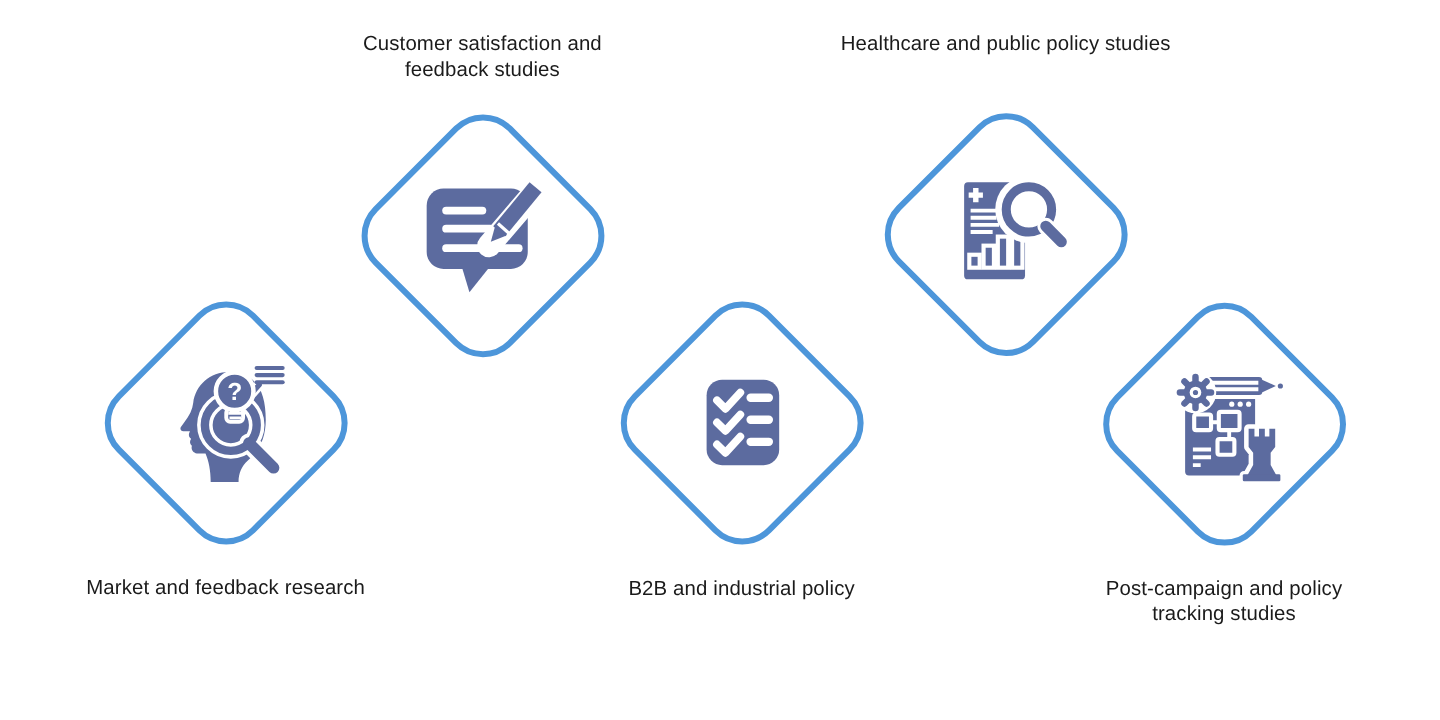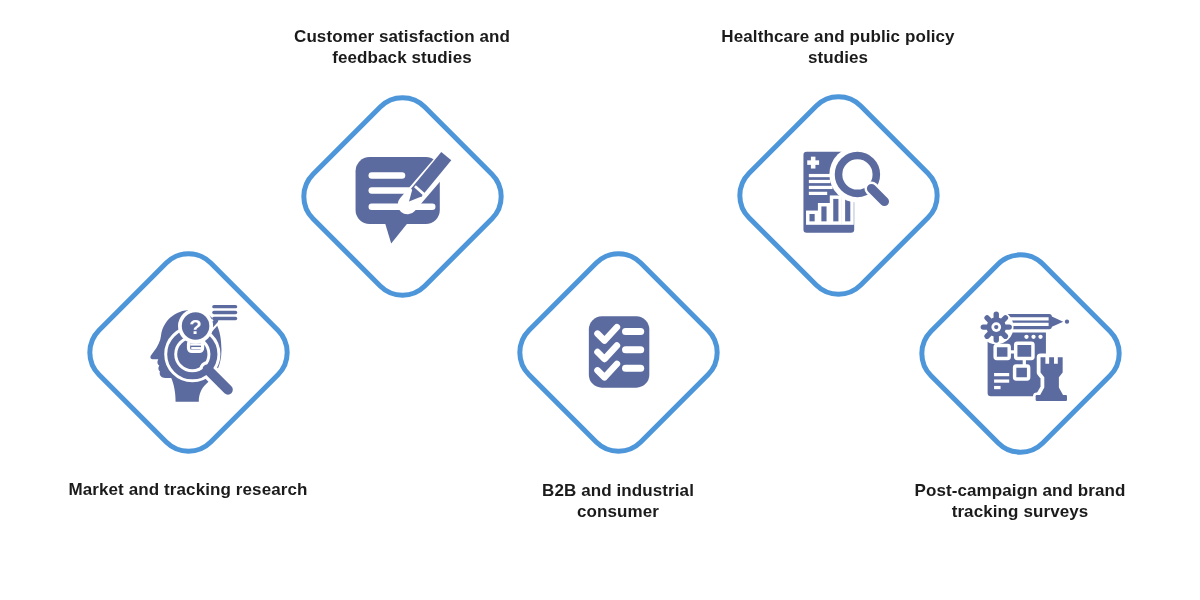--- a/index.html
+++ b/index.html
@@ -29,21 +29,21 @@
     transform: rotate(45deg);
   }
   .icon {
     position: absolute;
     left: -54px; top: -54px;
     width: 108px; height: 108px;
   }
   .label {
     position: absolute;
     text-align: center;
-    font-weight: 700;
+    font-weight: 400;
     font-size: 17px;
     line-height: 21px;
     color: var(--label-text, #1b1b1b);
     letter-spacing: 0.1px;
   }
   .n1 .label { width: 240px; left: -120px; top: 127px; }
   .n2 .label { width: 264px; left: -132px; top: -170px; }
   .n3 .label { width: 220px; left: -110px; top: 128px; }
   .n4 .label { width: 290px; left: -145px; top: -169px; }
   .n5 .label { width: 252px; left: -126px; top: 127px; }
@@ -70,21 +70,21 @@
       <line class="ic-stroke" x1="57" y1="42" x2="76" y2="21" stroke-width="4" stroke-linecap="round"></line>
       <line class="ic-stroke" x1="74" y1="8" x2="94" y2="8" stroke-width="3.2" stroke-linecap="round"></line>
       <line class="ic-stroke" x1="74" y1="13.5" x2="94" y2="13.5" stroke-width="3.2" stroke-linecap="round"></line>
       <line class="ic-stroke" x1="74" y1="19" x2="94" y2="19" stroke-width="3.2" stroke-linecap="round"></line>
       <rect class="ic-fill" x="50.5" y="39.5" width="13" height="10" rx="3" stroke="#ffffff" stroke-width="3"></rect>
       <line class="wh-stroke" x1="52" y1="43" x2="63" y2="43" stroke-width="2.2"></line>
       <line class="wh-stroke" x1="53" y1="46.5" x2="62" y2="46.5" stroke-width="2.2"></line>
       <circle class="ic-fill" cx="57" cy="26" r="14.5" stroke="#ffffff" stroke-width="3.5"></circle>
       <text x="57" y="33" text-anchor="middle" fill="#ffffff" font-family="Liberation Sans, sans-serif" font-size="19" font-weight="bold">?</text>
     </svg>
-    <div class="label">Market and tracking research</div>
+    <div class="label">Market and feedback research</div>
   </div>
 
   <div class="node n2">
     <div class="diamond"></div>
     <svg class="icon" viewBox="0 0 100 100">
       <rect class="ic-fill" x="7" y="14" width="78" height="62" rx="13"></rect>
       <path class="ic-fill" d="M34 74 L40 94 L56 74 Z"></path>
       <line class="wh-stroke" x1="22" y1="31" x2="50" y2="31" stroke-width="6" stroke-linecap="round"></line>
       <line class="wh-stroke" x1="22" y1="45" x2="56" y2="45" stroke-width="6" stroke-linecap="round"></line>
       <line class="wh-stroke" x1="22" y1="60" x2="78" y2="60" stroke-width="6" stroke-linecap="round"></line>
@@ -100,21 +100,21 @@
     <div class="diamond"></div>
     <svg class="icon" viewBox="0 0 100 100">
       <rect class="ic-fill" x="23" y="17" width="56" height="66" rx="12"></rect>
       <path class="wh-stroke" d="M31 33 l6.5 6.5 L49 27" stroke-width="6" stroke-linecap="round" stroke-linejoin="round"></path>
       <path class="wh-stroke" d="M31 50 l6.5 6.5 L49 44" stroke-width="6" stroke-linecap="round" stroke-linejoin="round"></path>
       <path class="wh-stroke" d="M31 67 l6.5 6.5 L49 61" stroke-width="6" stroke-linecap="round" stroke-linejoin="round"></path>
       <line class="wh-stroke" x1="57" y1="31" x2="71" y2="31" stroke-width="6.5" stroke-linecap="round"></line>
       <line class="wh-stroke" x1="57" y1="48" x2="71" y2="48" stroke-width="6.5" stroke-linecap="round"></line>
       <line class="wh-stroke" x1="57" y1="65" x2="71" y2="65" stroke-width="6.5" stroke-linecap="round"></line>
     </svg>
-    <div class="label">B2B and industrial consumer</div>
+    <div class="label">B2B and industrial policy</div>
   </div>
 
   <div class="node n4">
     <div class="diamond"></div>
     <svg class="icon" viewBox="0 0 100 100">
       <rect class="ic-fill" x="18" y="10" width="47" height="75" rx="3"></rect>
       <line class="wh-stroke" x1="27" y1="14.5" x2="27" y2="25.5" stroke-width="4.2"></line>
       <line class="wh-stroke" x1="21.5" y1="20" x2="32.5" y2="20" stroke-width="4.2"></line>
       <line class="wh-stroke" x1="23" y1="32" x2="43" y2="32" stroke-width="3"></line>
       <line class="wh-stroke" x1="23" y1="37.5" x2="43" y2="37.5" stroke-width="3"></line>
@@ -166,16 +166,16 @@
       <line class="wh-stroke" x1="26" y1="70" x2="40" y2="70" stroke-width="3"></line>
       <line class="wh-stroke" x1="26" y1="76" x2="40" y2="76" stroke-width="3"></line>
       <line class="wh-stroke" x1="26" y1="82" x2="32" y2="82" stroke-width="3"></line>
       <g transform="translate(-3,0)">
         <path d="M72 54 h4.5 v6 h3.5 v-6 h4.5 v6 h3.5 v-6 h4.5 v14 l-3.5 4.5 v9.5 l4.5 8 h-22.5 l4.5 -8 v-9.5 l-3.5 -4.5 z" fill="#ffffff" stroke="#ffffff" stroke-width="7" stroke-linejoin="round"></path>
         <rect x="67.5" y="89" width="29" height="5.5" rx="1" fill="#ffffff" stroke="#ffffff" stroke-width="5"></rect>
         <path class="ic-fill" d="M72 54 h4.5 v6 h3.5 v-6 h4.5 v6 h3.5 v-6 h4.5 v14 l-3.5 4.5 v9.5 l4.5 8 h-22.5 l4.5 -8 v-9.5 l-3.5 -4.5 z"></path>
         <rect class="ic-fill" x="67.5" y="89" width="29" height="5.5" rx="1"></rect>
       </g>
     </svg>
-    <div class="label">Post-campaign and brand tracking surveys</div>
+    <div class="label">Post-campaign and policy tracking studies</div>
   </div>
 
 </div>
 
 </body></html>

